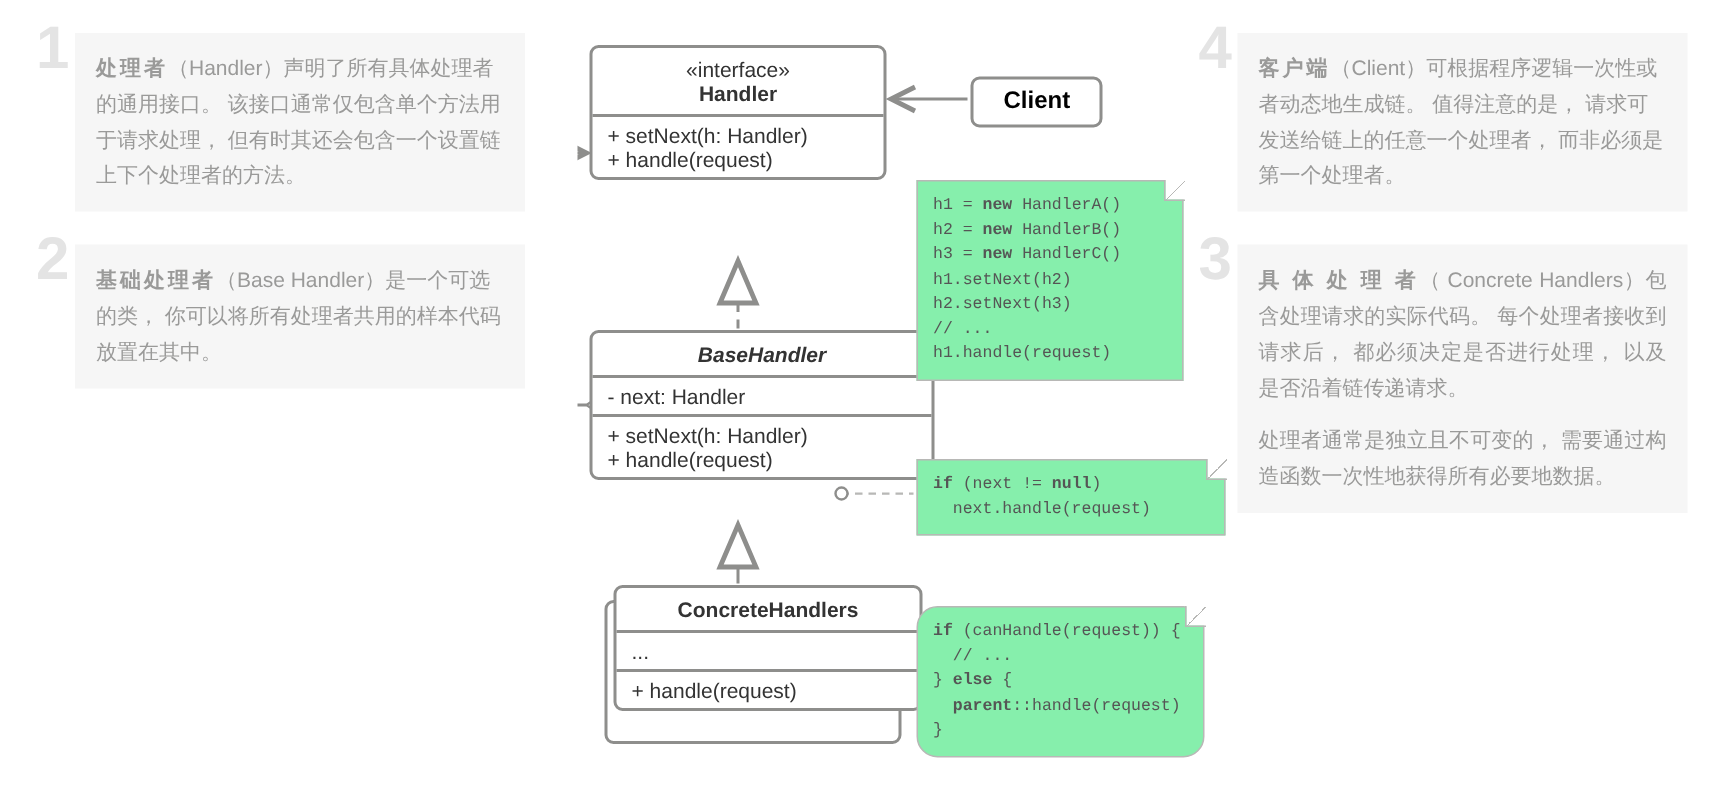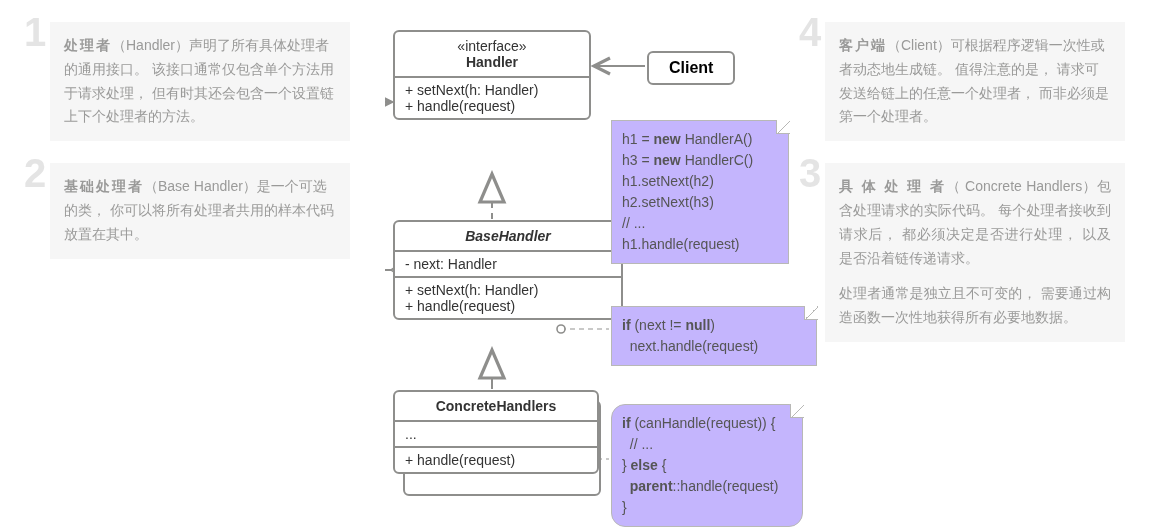--- a/index.html
+++ b/index.html
@@ -65,24 +65,24 @@
     background: #fff;
     border: 2px solid #8e8e8c;
     border-radius: 6px;
     padding: 6px 20px;
     font-weight: 700;
     font-size: 16px;
   }
 
   .code-note {
     position: absolute;
-    background: #c4b5fd;
+    background: #86efac;
     border: 1.5px solid #b8b8b6;
-    font-size: 14px;
-    font-family: Liberation Sans, sans-serif;
+    font-size: 11px;
+    font-family: Liberation Mono, monospace;
     color: #555;
     padding: 8px 10px;
     line-height: 1.5;
   }
   .code-note .fold {
     position: absolute;
     right: -1.5px; top: -1.5px;
     width: 14px; height: 14px;
     background: linear-gradient(135deg, #fff 0 50%, #b8b8b6 50% 55%, #fff 55% 100%);
     border-left: 1.5px solid #b8b8b6;
@@ -175,29 +175,30 @@
   <div class="uml-box" style="left:8px; top:198px; width:230px;">
     <div class="section title" style="font-style:italic;">BaseHandler</div>
     <div class="section">-&nbsp;next: Handler</div>
     <div class="section">
       <div>+&nbsp;setNext(h: Handler)</div>
       <div>+&nbsp;handle(request)</div>
     </div>
   </div>
 
   <div class="stack-shadow" style="left:18px; top:378px; width:198px; height:96px;"></div>
-  <div class="uml-box" style="left:8px; top:368px; width:206px;">
+  <div class="uml-box" style="left:24px; top:368px; width:206px;">
     <div class="section title">ConcreteHandlers</div>
     <div class="section">...</div>
     <div class="section">+&nbsp;handle(request)</div>
   </div>
 
   <div class="code-note" style="left:226px; top:98px; width:178px;">
     <div class="fold"></div>
     <div><span>h1 = </span><b>new </b><span>HandlerA()</span></div>
+    <div><span>h2 = </span><b>new </b><span>HandlerB()</span></div>
     <div><span>h3 = </span><b>new </b><span>HandlerC()</span></div>
     <div>h1.setNext(h2)</div>
     <div>h2.setNext(h3)</div>
     <div>// ...</div>
     <div>h1.handle(request)</div>
   </div>
 
   <div class="code-note" style="left:226px; top:284px; width:206px;">
     <div class="fold"></div>
     <div><b>if </b><span>(next != </span><b>null</b><span>)</span></div>

